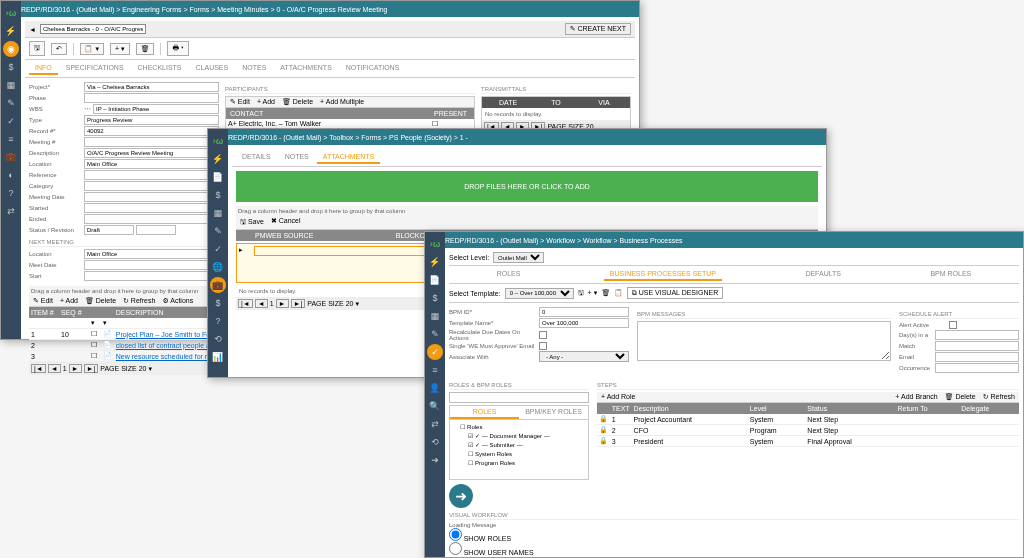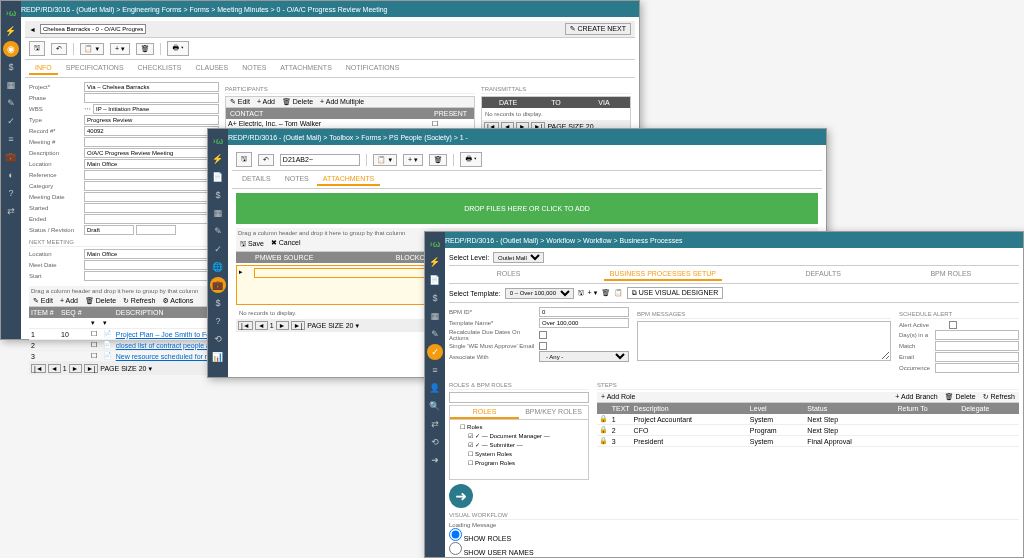--- a/index.html
+++ b/index.html
@@ -299,31 +299,20 @@
     <div class="sidebar-item">✎</div>
     <div class="sidebar-item">✓</div>
     <div class="sidebar-item">🌐</div>
     <div class="sidebar-item active">💼</div>
     <div class="sidebar-item">$</div>
     <div class="sidebar-item">?</div>
     <div class="sidebar-item">⟲</div>
     <div class="sidebar-item">📊</div>
   </div>
   <div class="content">
-    <div class="toolbar">
-      <span class="tb-btn">🖫</span>
-      <span class="tb-btn">↶</span>
-      <input style="border: 1px solid rgb(170, 170, 170); width: 80px; height: 12px; padding: 0px 2px;" value="D21AB2~">
-      <span style="border-left:1px solid #ccc;height:12px"></span>
-      <span class="tb-btn">📋 ▾</span>
-      <span class="tb-btn">+ ▾</span>
-      <span class="tb-btn">🗑</span>
-      <span style="border-left:1px solid #ccc;height:12px"></span>
-      <span class="tb-btn">🖶 ▾</span>
-    </div>
     <div class="tabs">
       <div class="tab">DETAILS</div>
       <div class="tab">NOTES</div>
       <div class="tab active">ATTACHMENTS</div>
     </div>
     <div class="dropzone">DROP FILES HERE OR CLICK TO ADD</div>
     <div style="background:#f4f4f4;padding:2px;font-size:6px;color:#666;margin:0 4px">Drag a column header and drop it here to group by that column</div>
     <div class="panel-toolbar" style="margin:0 4px">
       <span>🖫 Save</span>
       <span>✖ Cancel</span>

